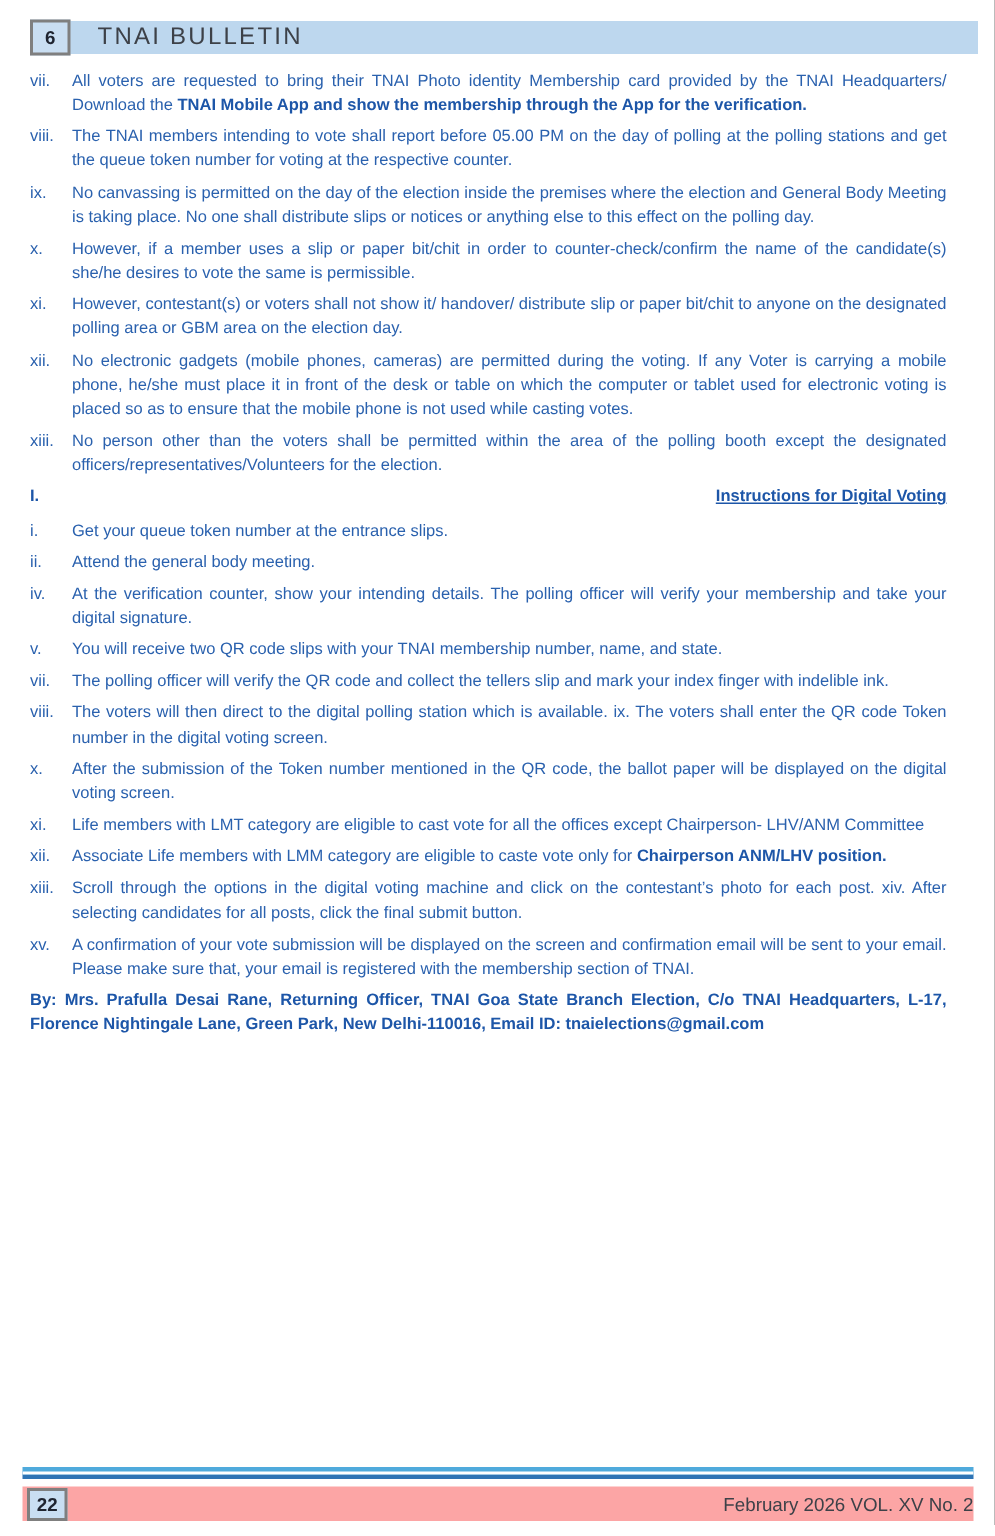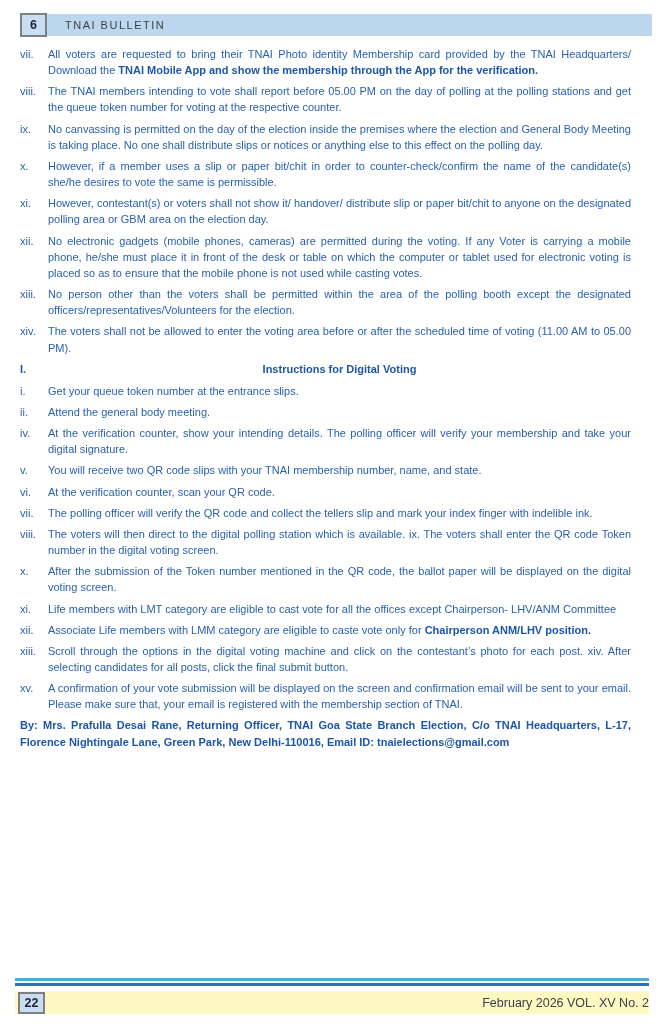--- a/index.html
+++ b/index.html
@@ -21,21 +21,21 @@
   .numbox{
     display:inline-flex;align-items:center;justify-content:center;
     width:27px;height:21px;
     background:#c9def2;
     border:2px solid #7f7f7f;
     font-weight:bold;color:#1f2430;font-size:12.5px;
     box-sizing:border-box;
   }
   .hband .numbox{margin-left:0;height:24px;position:relative;}
   .htitle{
-    margin-left:18px;color:#3d4148;font-size:11px;
+    margin-left:18px;color:#3d4148;font-size:16px;
     letter-spacing:1.5px;font-weight:500;
   }
   
   main{
     position:absolute;top:46px;left:20px;right:32px;
     font-size:11px;line-height:1.47;
   }
   .li{display:flex;margin-bottom:5px;}
   .mk{flex:none;width:28px;}
   .tx{flex:1;text-align:justify;}
@@ -45,21 +45,21 @@
   .byline{margin:0 0 0 0;text-align:justify;}
   
   .frule{
     position:absolute;left:15px;right:14px;top:978px;
     height:3px;background:#4faadc;
     border-bottom:2px solid #ffffff;
     box-shadow:0 3px 0 #2e74b5;
   }
   .fband{
     position:absolute;left:15px;right:14px;top:991px;height:23px;
-    background:#fef9c3;display:flex;align-items:center;
+    background:#fca5a5;display:flex;align-items:center;
   }
   .fband .numbox{margin-left:3px;height:22px;}
   .ftext{
     position:absolute;left:15px;right:0;text-align:right;
     color:#3d4148;font-size:12.5px;
   }
 </style>
 </head>
 <body>
 
@@ -93,51 +93,43 @@
           <span class="tx"><span>However, contestant(s) or voters shall not show it/ handover/ distribute slip or paper bit/chit to anyone on the designated polling area or GBM area on the election day.</span></span>
         </div>
         <div class="li">
           <span class="mk">xii.</span>
           <span class="tx"><span>No electronic gadgets (mobile phones, cameras) are permitted during the voting. If any Voter is carrying a mobile phone, he/she must place it in front of the desk or table on which the computer or tablet used for electronic voting is placed so as to ensure that the mobile phone is not used while casting votes.</span></span>
         </div>
         <div class="li">
           <span class="mk">xiii.</span>
           <span class="tx"><span>No person other than the voters shall be permitted within the area of the polling booth except the designated officers/representatives/Volunteers for the election.</span></span>
         </div>
-        <div class="li">
-          <span class="mk">xiv.</span>
-          <span class="tx"><span>The voters shall not be allowed to enter the voting area before or after the scheduled time of voting (11.00 AM to 05.00 PM).</span></span>
-        </div>
       </div>
 
     <div class="heading">
       <span class="mk">I.</span>
-      <span class="tx" style="text-align:center;">Instructions for Digital Voting</span>
+      <span class="tx" style="text-align:right;text-decoration:underline;">Instructions for Digital Voting</span>
     </div>
 
     <div>
         <div class="li">
           <span class="mk">i.</span>
           <span class="tx"><span>Get your queue token number at the entrance slips.</span></span>
         </div>
         <div class="li">
           <span class="mk">ii.</span>
           <span class="tx"><span>Attend the general body meeting.</span></span>
         </div>
         <div class="li">
           <span class="mk">iv.</span>
           <span class="tx"><span>At the verification counter, show your intending details. The polling officer will verify your membership and take your digital signature.</span></span>
         </div>
         <div class="li">
           <span class="mk">v.</span>
           <span class="tx"><span>You will receive two QR code slips with your TNAI membership number, name, and state.</span></span>
-        </div>
-        <div class="li">
-          <span class="mk">vi.</span>
-          <span class="tx"><span>At the verification counter, scan your QR code.</span></span>
         </div>
         <div class="li">
           <span class="mk">vii.</span>
           <span class="tx"><span>The polling officer will verify the QR code and collect the tellers slip and mark your index finger with indelible ink.</span></span>
         </div>
         <div class="li">
           <span class="mk">viii.</span>
           <span class="tx"><span>The voters will then direct to the digital polling station which is available. ix. The voters shall enter the QR code Token number in the digital voting screen.</span></span>
         </div>
         <div class="li">

